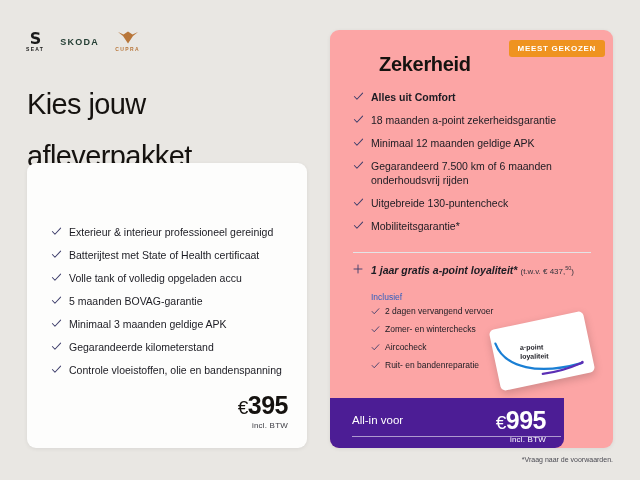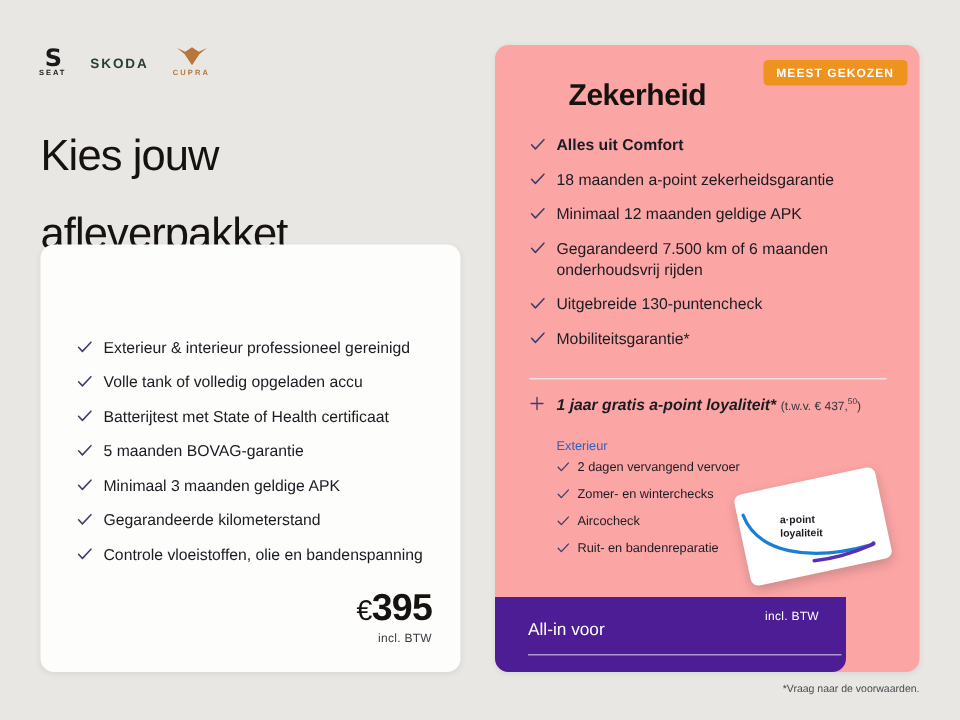--- a/index.html
+++ b/index.html
@@ -225,29 +225,29 @@
             </svg>
         </span>
         <span>Exterieur &amp; interieur professioneel gereinigd</span>
       </li>
       <li>
         <span class="tick">
           <svg viewBox="0 0 12 12" width="11" height="11">
               <path d="M1.5 6 L4.3 9 L10.5 2.3" fill="none" stroke="#3e3e6b" stroke-width="1.1" stroke-linecap="round" stroke-linejoin="round"></path>
             </svg>
         </span>
+        <span>Batterijtest met State of Health certificaat</span>
+      </li>
+      <li>
+        <span class="tick">
+          <svg viewBox="0 0 12 12" width="11" height="11">
+              <path d="M1.5 6 L4.3 9 L10.5 2.3" fill="none" stroke="#3e3e6b" stroke-width="1.1" stroke-linecap="round" stroke-linejoin="round"></path>
+            </svg>
+        </span>
         <span>Volle tank of volledig opgeladen accu</span>
-      </li>
-      <li>
-        <span class="tick">
-          <svg viewBox="0 0 12 12" width="11" height="11">
-              <path d="M1.5 6 L4.3 9 L10.5 2.3" fill="none" stroke="#3e3e6b" stroke-width="1.1" stroke-linecap="round" stroke-linejoin="round"></path>
-            </svg>
-        </span>
-        <span>Batterijtest met State of Health certificaat</span>
       </li>
       <li>
         <span class="tick">
           <svg viewBox="0 0 12 12" width="11" height="11">
               <path d="M1.5 6 L4.3 9 L10.5 2.3" fill="none" stroke="#3e3e6b" stroke-width="1.1" stroke-linecap="round" stroke-linejoin="round"></path>
             </svg>
         </span>
         <span>5 maanden BOVAG-garantie</span>
       </li>
       <li>
@@ -344,21 +344,21 @@
 
     <div class="loyalty-row">
       <span class="plus">
         <svg viewBox="0 0 12 12" width="10" height="10">
             <path d="M6 1.2 V10.8 M1.2 6 H10.8" stroke="#3e3e6b" stroke-width="1.1" stroke-linecap="round"></path>
           </svg>
       </span>
       <span class="loyalty-main">1 jaar gratis a-point loyaliteit*</span><span class="loyalty-value"><span>(t.w.v. € 437,</span><sup>50</sup><span>)</span></span>
     </div>
 
-    <div class="incl-label">Exterieur</div>
+    <div class="incl-label">Inclusief</div>
 
     <ul class="sub-features">
       <li>
         <span class="tick-sm">
           <svg viewBox="0 0 12 12" width="9" height="9">
               <path d="M1.5 6 L4.3 9 L10.5 2.3" fill="none" stroke="#3e3e6b" stroke-width="1.2" stroke-linecap="round" stroke-linejoin="round"></path>
             </svg>
         </span>
         <span>2 dagen vervangend vervoer</span>
       </li>
@@ -398,19 +398,22 @@
     <div class="lc-text">
       <div>a·point</div>
       <div>loyaliteit</div>
     </div>
   </div>
 
   <div class="allin">
     <div class="allin-label">All-in voor</div>
     <div class="allin-rule"></div>
     <div class="allin-price">
+      <div class="big">
+        <span class="eur">€</span><span>995</span>
+      </div>
       <div class="sub">incl. BTW</div>
     </div>
   </div>
 
   <div class="footnote">*Vraag naar de voorwaarden.</div>
 
 </div>
 
 </body></html>

